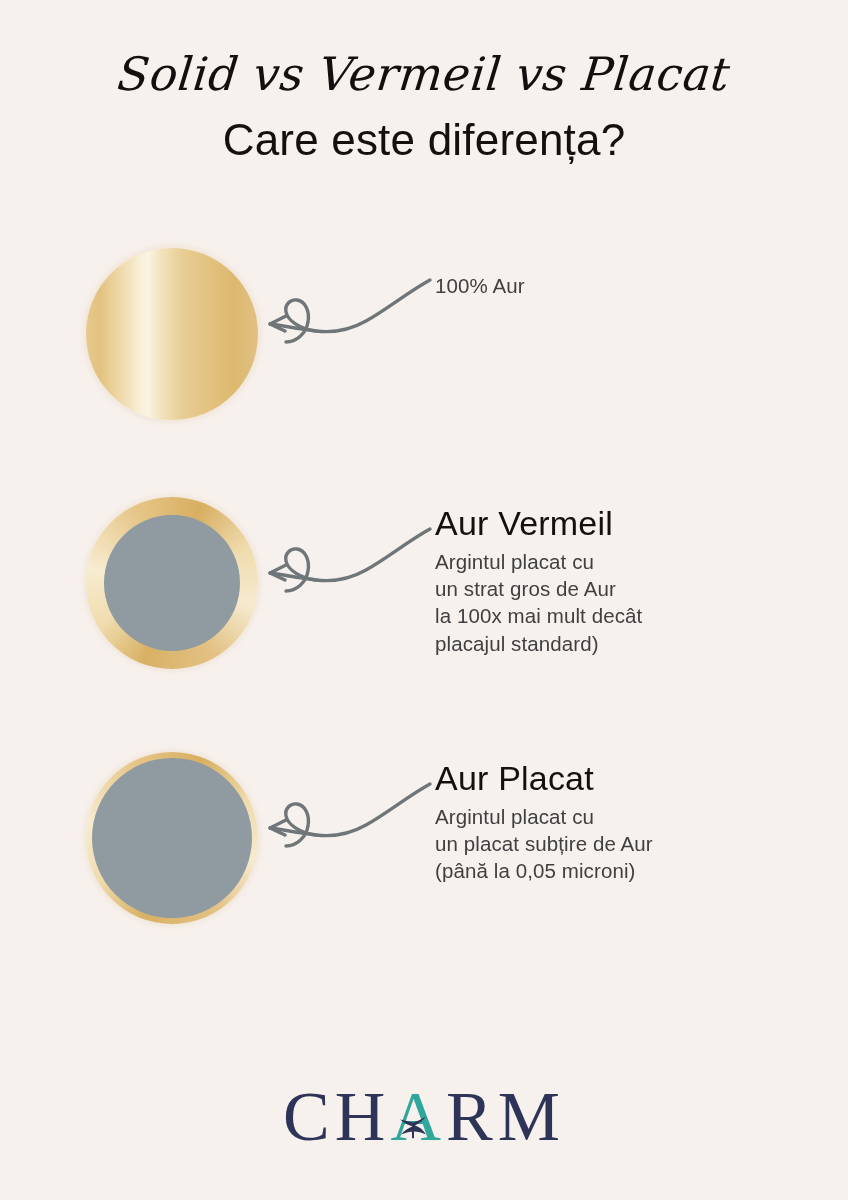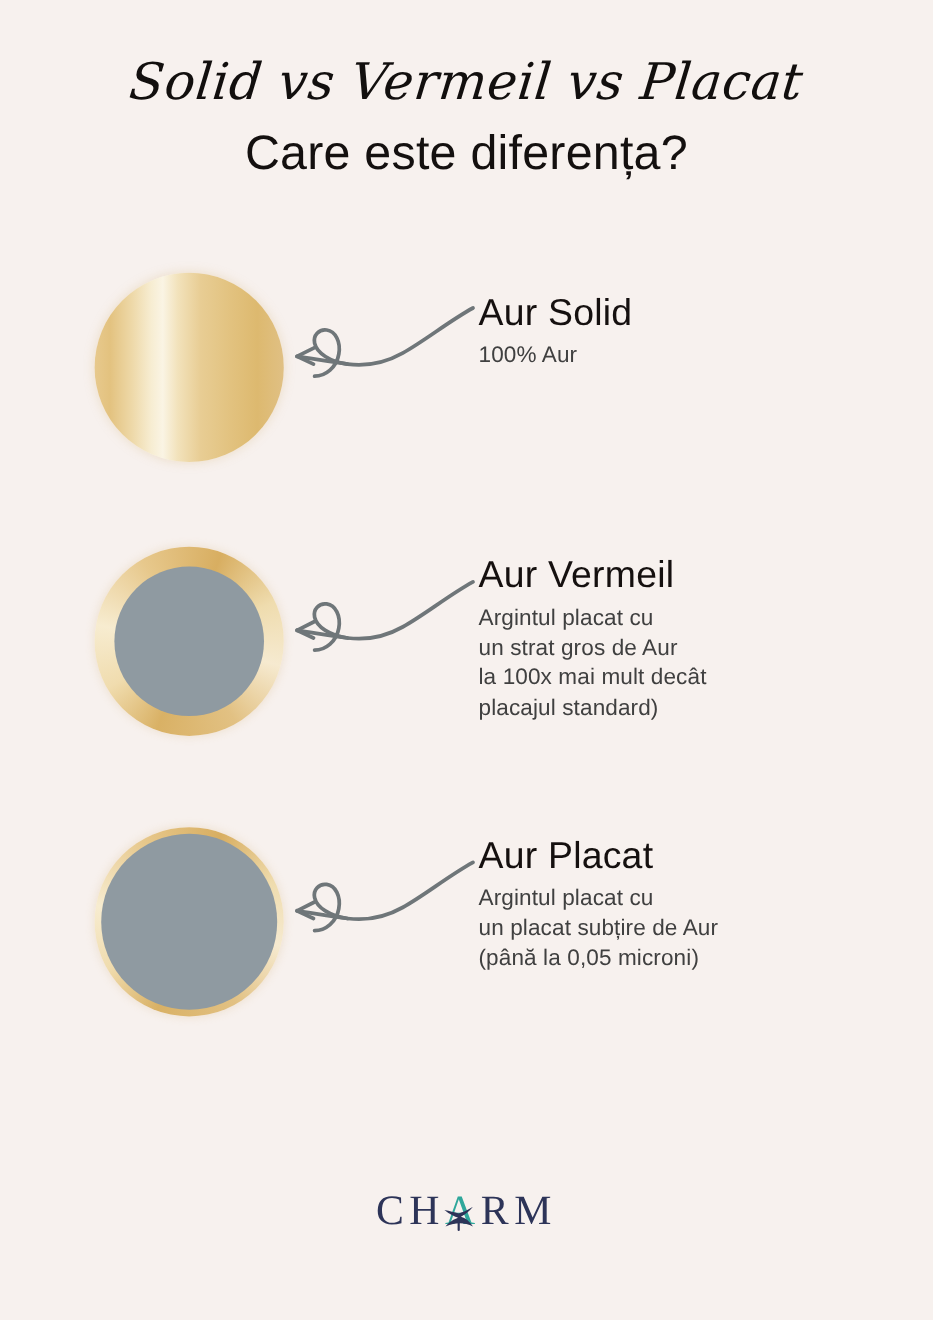--- a/index.html
+++ b/index.html
@@ -164,21 +164,21 @@
     top: 1082px;
     width: 848px;
     text-align: center;
   }
   .logo-mark {
     display: inline-block;
     position: relative;
   }
   .logo-text {
     font-family: "Liberation Serif", serif;
-    font-size: 38px;
+    font-size: 70px;
     letter-spacing: 5px;
     color: #2d3458;
     line-height: 1;
   }
   .logo-text .teal { color: #2fa79b; position: relative; }
   .logo-bird {
     position: absolute;
     left: 50%;
     top: 50%;
     transform: translate(-50%, -32%);
@@ -201,21 +201,20 @@
     </div>
     <div class="arrow">
       <svg width="180" height="105" viewBox="0 0 180 105" fill="none">
         <path d="M172 14 C150 26 128 44 108 55 C92 64 74 67 58 65 C42 63 30 55 28 46 C26.5 39 32 33 39 34 C47 35 52 45 50 56 C48 68 38 76 28 76" stroke="#6f7679" stroke-width="3.4" stroke-linecap="round" fill="none" transform="translate(0,0) scale(1,1)"></path>
         <path d="M172 14 C150 26 128 44 108 55 C92 64 74 67 58 65 C42 63 30 55 28 46 C26.5 39 32 33 39 34 C47 35 52 45 50 56 C48 68 38 76 28 76" stroke="#6f7679" stroke-width="0" fill="none"></path>
         <path d="M58 65 C42 63 26 60 12 58" stroke="#6f7679" stroke-width="3.4" stroke-linecap="round" fill="none"></path>
         <path d="M12 58 L28 50 M12 58 L27 65" stroke="#6f7679" stroke-width="3.4" stroke-linecap="round" fill="none"></path>
       </svg>
     </div>
     <div class="text-col">
-      <p class="item-heading">Aur Solid</p>
       <p class="item-desc">
         <span class="line">100% Aur</span>
       </p>
     </div>
   </div>
 
   <div class="row row-vermeil">
     <div class="disc-wrap">
       <div class="disc disc-ring">
         <div class="core core-thick"></div>

